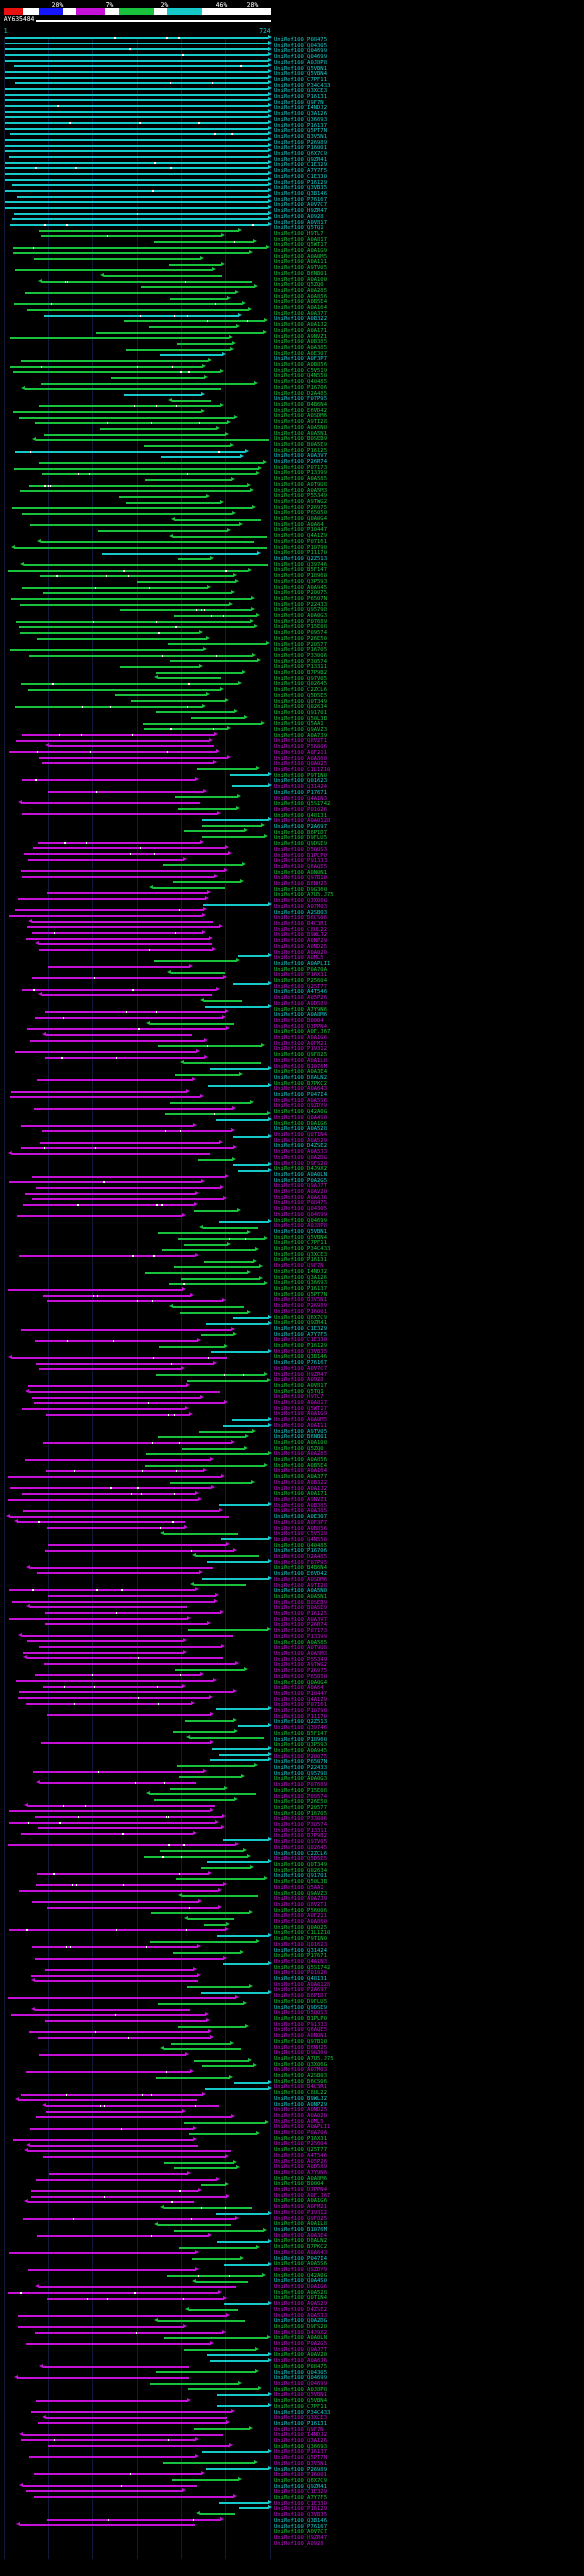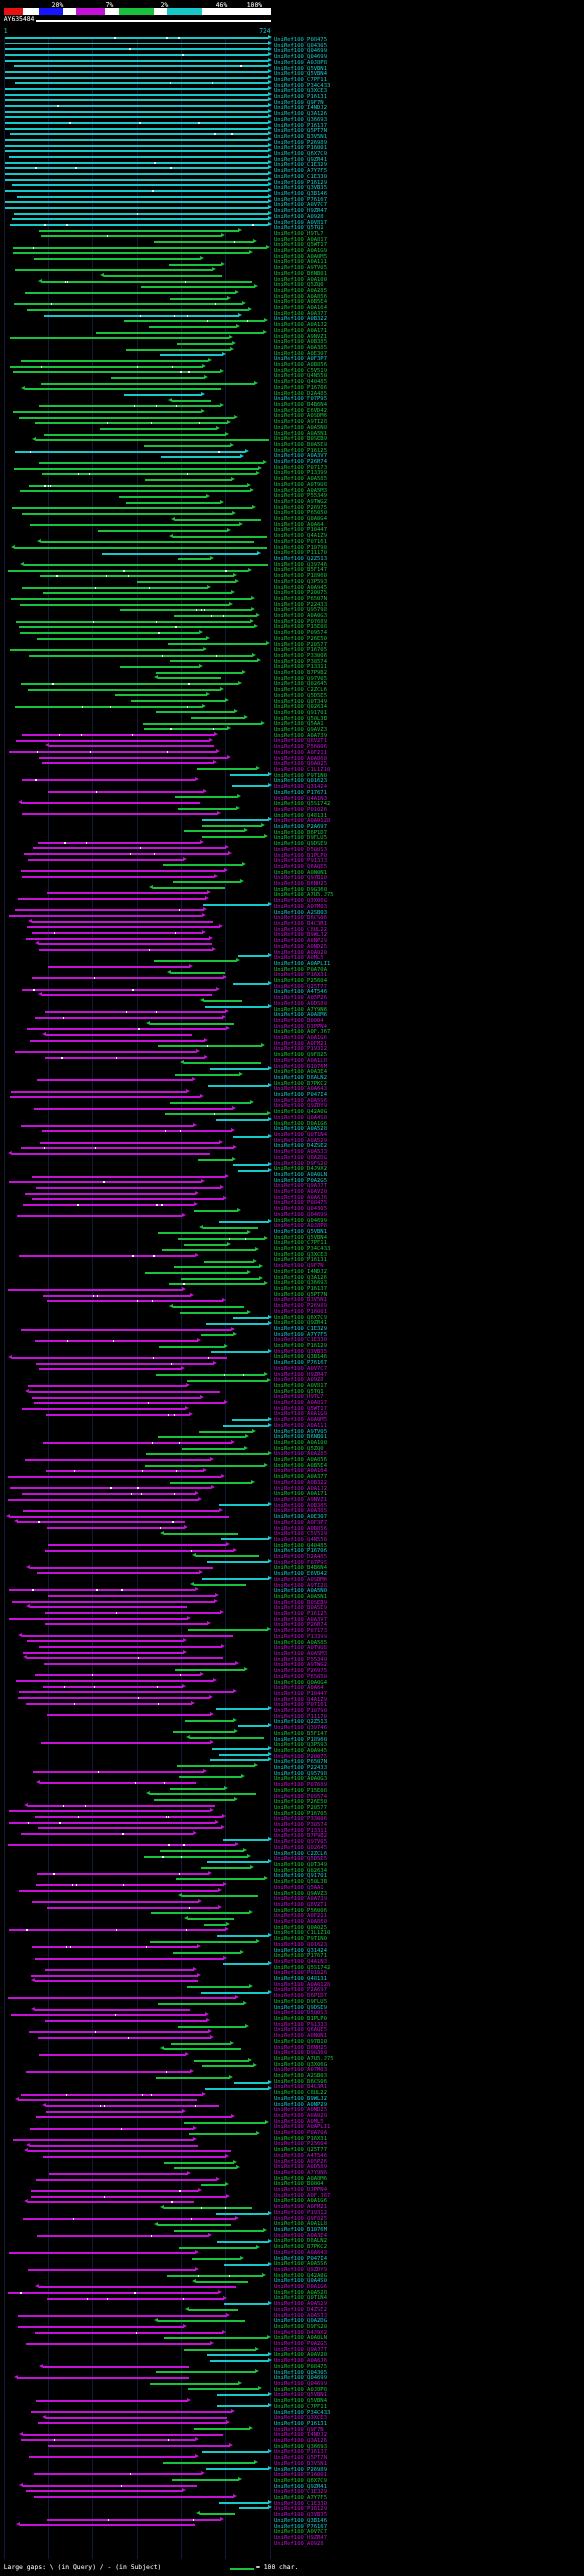--- a/index.html
+++ b/index.html
@@ -59,21 +59,21 @@
 <body>
 
 <div id="root">
 
   <div class="legend">
     <div class="bar"></div>
     <div class="tick" style="left:48px;">20%</div>
     <div class="tick" style="left:102px;">7%</div>
     <div class="tick" style="left:157px;">2%</div>
     <div class="tick" style="left:212px;">46%</div>
-    <div class="tick" style="left:243px;">100%</div>
+    <div class="tick" style="left:243px;">28%</div>
   </div>
 
   <div class="ruler">
     <div class="line"></div>
     <div class="qlabel">AY635484</div>
   </div>
   <div class="axis">
     <div class="t" style="left:0px;">1</div>
     <div class="tr">724</div>
   </div>
@@ -2507,20 +2507,15 @@
       <div class="idrow" style="color: rgb(197, 17, 216);">UniRef100_C1E330</div>
       <div class="idrow" style="color: rgb(197, 17, 216);">UniRef100_P16129</div>
       <div class="idrow" style="color: rgb(197, 17, 216);">UniRef100_Q3VB35</div>
       <div class="idrow" style="color: rgb(22, 200, 200);">UniRef100_Q3B146</div>
       <div class="idrow" style="color: rgb(22, 200, 200);">UniRef100_P76167</div>
       <div class="idrow" style="color: rgb(24, 194, 60);">UniRef100_A0V7C7</div>
       <div class="idrow" style="color: rgb(197, 17, 216);">UniRef100_H9ZR47</div>
       <div class="idrow" style="color: rgb(197, 17, 216);">UniRef100_A0928</div>
     </div>
 
-  <div class="footer">
-    <div class="lbl">Large gaps: \ (in Query) / - (in Subject)</div>
-    <div class="scalebar"></div>
-    <div class="scaletxt">= 100 char.</div>
-  </div>
 
 </div>
 
 
 </body></html>

